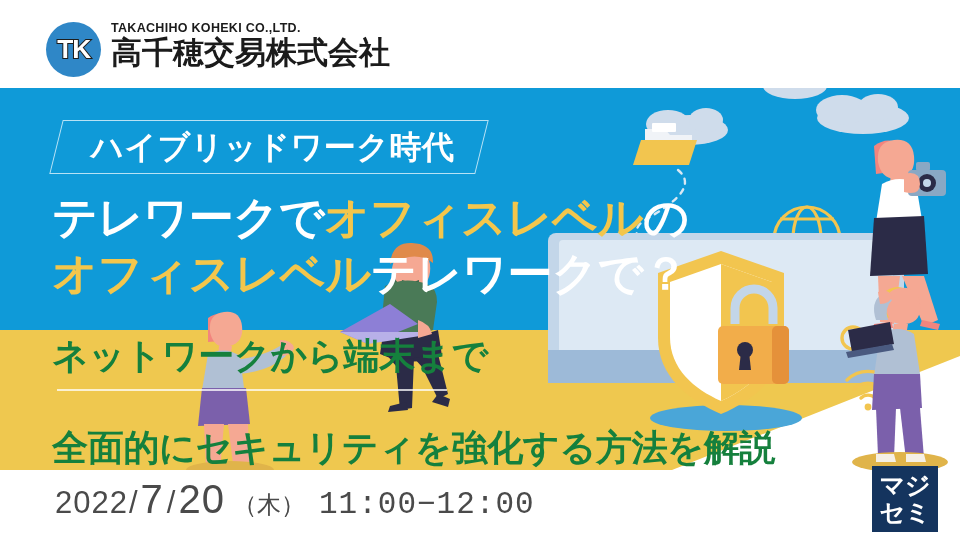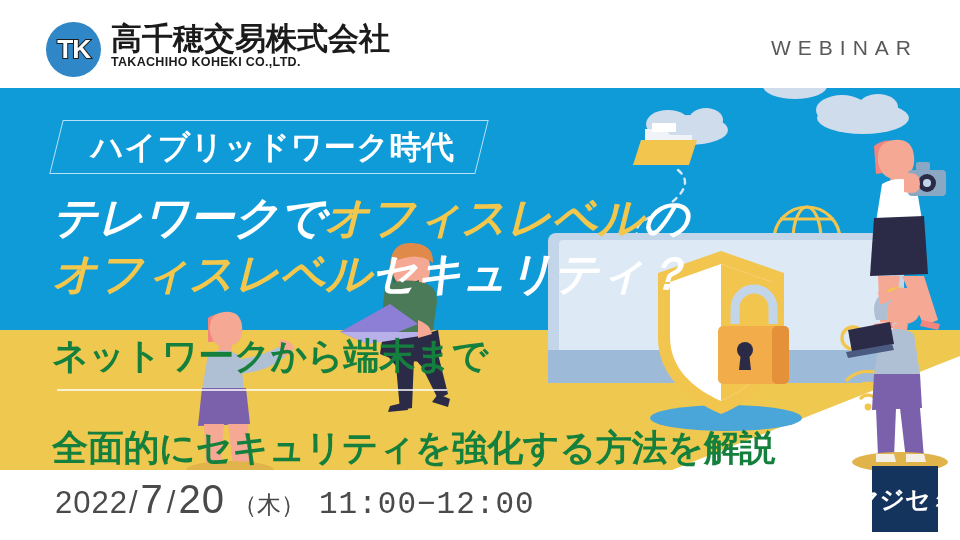--- a/index.html
+++ b/index.html
@@ -111,21 +111,20 @@
     white-space:nowrap;
   }
   .headline{
     position:absolute;left:52px;
     font-family:"DejaVu Sans","Liberation Sans",sans-serif;
     font-weight:bold;
     font-size:45px;line-height:48px;
     color:#ffffff;
     white-space:nowrap;
     letter-spacing:-0.5px;
-    font-style:italic;
   }
   #headline-1{top:194px;}
   #headline-2{top:250px;}
   .hl-accent{color:#f3c64c;}
 
   
   .subline{
     position:absolute;left:52px;
     font-family:Liberation Serif, serif;
     font-weight:bold;
@@ -155,21 +154,21 @@
   #date-row .d-sep{font-size:31px;padding:0 1px;}
   #date-row .d-dow{font-size:24px;padding-left:6px;
     font-family:"DejaVu Sans",sans-serif;}
   #date-row .d-time{font-size:31px;letter-spacing:1px;padding-left:14px;font-family:Liberation Mono, monospace;}
 
   
   #majisemi{
     position:absolute;right:22px;bottom:8px;
     width:66px;height:66px;
     background:#14345e;
-    display:flex;flex-direction:row;
+    display:flex;flex-direction:column;
     align-items:center;justify-content:center;
     box-sizing:border-box;
     padding:4px 3px;
   }
   #majisemi .ms-line{
     font-family:"DejaVu Sans",sans-serif;
     font-weight:bold;
     font-size:25px;line-height:27px;
     color:#ffffff;
     letter-spacing:0px;
@@ -181,26 +180,25 @@
 
 <div id="stage">
 
   <div id="header">
 
     <div id="logo-block">
       <div id="logo-mark">
         <span class="tk">TK</span>
       </div>
       <div id="logo-text">
+        <div id="logo-en">TAKACHIHO KOHEKI CO.,LTD.</div>
         <div id="logo-jp">高千穂交易株式会社</div>
-        <div id="logo-en">TAKACHIHO KOHEKI CO.,LTD.</div>
       </div>
     </div>
 
-    <div id="webinar-label">WEBINAR</div>
   </div>
 
   <div id="blue-band"></div>
 
   <div id="yellow-band"></div>
 
   <svg id="illo" viewBox="0 0 960 382">
 
     <g fill="#cfdceb">
       <ellipse cx="690" cy="42" rx="38" ry="15"></ellipse>
@@ -340,21 +338,21 @@
 
   <div id="tagline-box">
     <span class="inner">ハイブリッドワーク時代</span>
   </div>
 
   <div class="headline" id="headline-1">
     <span>テレワークで</span><span class="hl-accent">オフィスレベル</span><span>の</span>
   </div>
 
   <div class="headline" id="headline-2">
-    <span class="hl-accent">オフィスレベル</span><span>セキュリティ？</span>
+    <span class="hl-accent">オフィスレベル</span><span>テレワークで？</span>
   </div>
 
   <div class="subline" id="subline-1">ネットワークから端末まで</div>
   <div id="sub-divider"></div>
   <div class="subline" id="subline-2">全面的にセキュリティを強化する方法を解説</div>
 
   <div id="date-row">
     <span class="d-year">2022</span>
     <span class="d-sep">/</span>
     <span class="d-big">7</span>

